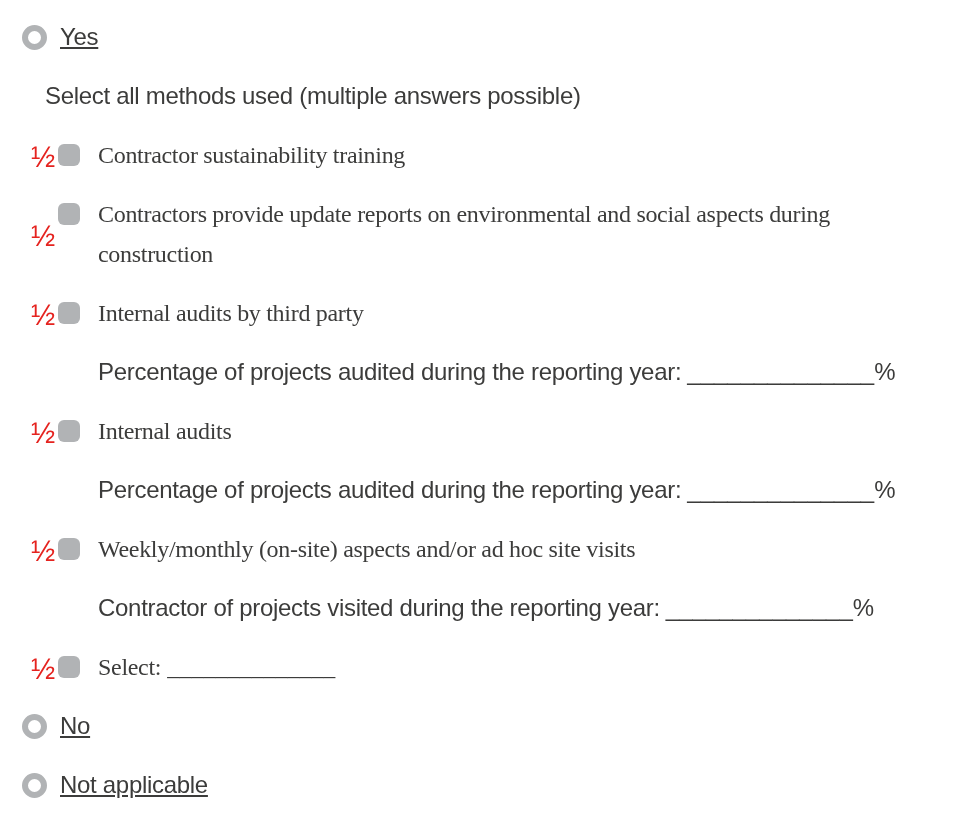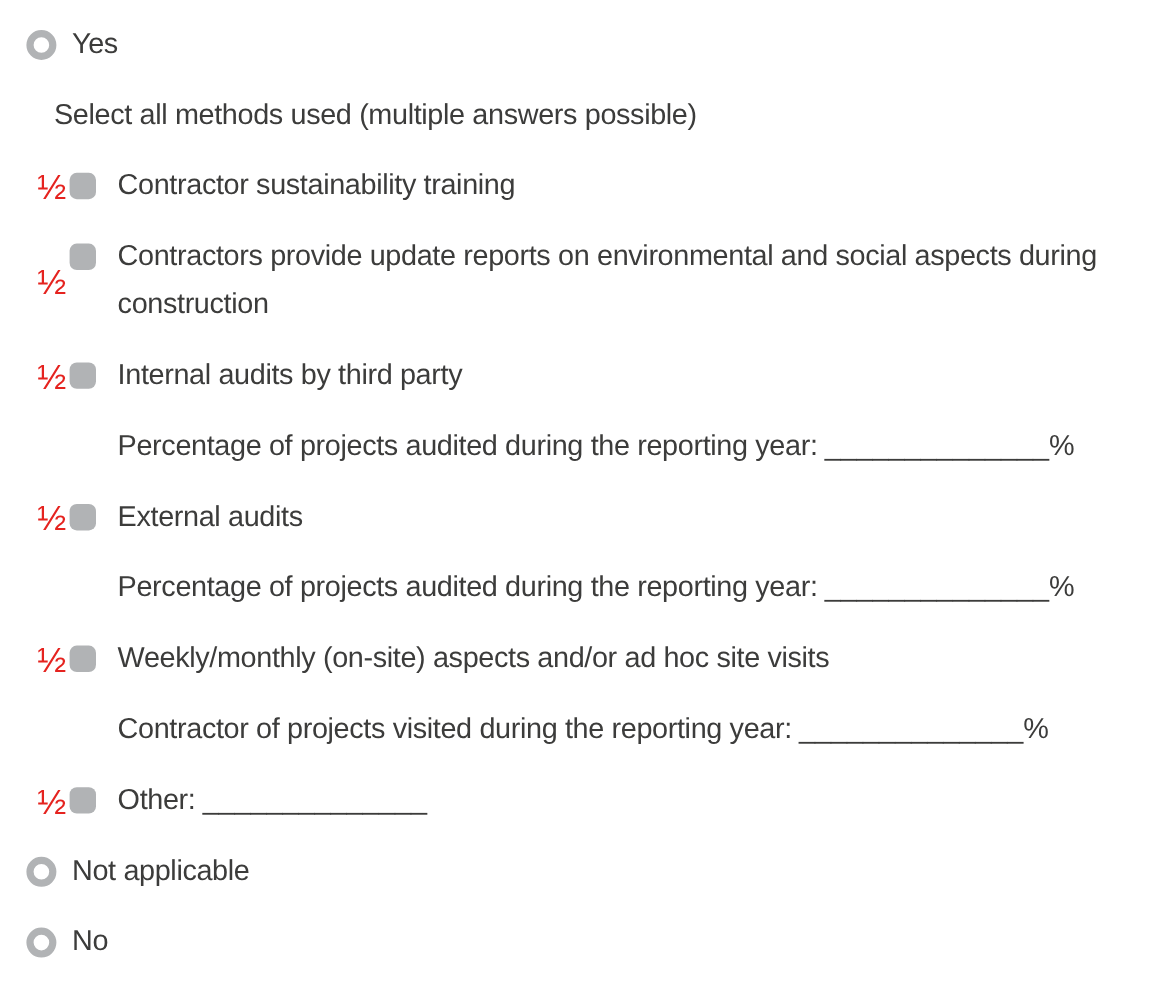--- a/index.html
+++ b/index.html
@@ -20,21 +20,21 @@
   
   .radio-row { display: flex; align-items: center; height: 40px; }
   .radio {
     width: 25px; height: 25px;
     border: 6px solid #b1b3b5;
     border-radius: 50%;
     background: #ffffff;
     flex: 0 0 auto;
     cursor: pointer;
   }
-  .radio-label { margin-left: 13px; }
+  .radio-label { margin-left: 13px; text-decoration: underline; }
 
   
   .prompt-row { margin-left: 23px; line-height: 40px; }
 
   
   .method-row { display: flex; }
   .half {
     width: 27px;
     margin-left: 9px;
     display: flex;
@@ -52,21 +52,21 @@
     align-items: center;
     align-self: flex-start;
     flex: 0 0 auto;
   }
   .checkbox {
     width: 22px; height: 22px;
     border-radius: 6px;
     background: #b1b3b5;
     cursor: pointer;
   }
-  .method-label { margin-left: 18px; line-height: 40px; max-width: 820px; }
+  .method-label { margin-left: 18px; line-height: 40px; max-width: 820px; font-family: Liberation Serif, serif; }
 
   
   .followup { margin-left: 76px; line-height: 40px; margin-top: 16px; }
   .blank { margin-left: 6px; letter-spacing: 0; white-space: nowrap; }
 </style>
 </head>
 <body>
 
 <div class="page">
 
@@ -105,21 +105,21 @@
 
   <div class="followup row">
     <span>Percentage of projects audited during the reporting year:</span><span class="blank">______________</span><span>%</span>
   </div>
 
   <div class="method-row row">
     <span class="half">½</span>
     <span class="cb-cell">
         <span class="checkbox"></span>
       </span>
-    <span class="method-label">External audits</span>
+    <span class="method-label">Internal audits</span>
   </div>
 
   <div class="followup row">
     <span>Percentage of projects audited during the reporting year:</span><span class="blank">______________</span><span>%</span>
   </div>
 
   <div class="method-row row">
     <span class="half">½</span>
     <span class="cb-cell">
         <span class="checkbox"></span>
@@ -129,26 +129,26 @@
 
   <div class="followup row">
     <span>Contractor of projects visited during the reporting year:</span><span class="blank">______________</span><span>%</span>
   </div>
 
   <div class="method-row row">
     <span class="half">½</span>
     <span class="cb-cell">
         <span class="checkbox"></span>
       </span>
-    <span class="method-label"><span>Other:</span><span class="blank">______________</span></span>
+    <span class="method-label"><span>Select:</span><span class="blank">______________</span></span>
+  </div>
+
+  <div class="radio-row row">
+    <span class="radio"></span>
+    <span class="radio-label">No</span>
   </div>
 
   <div class="radio-row row">
     <span class="radio"></span>
     <span class="radio-label">Not applicable</span>
   </div>
 
-  <div class="radio-row row">
-    <span class="radio"></span>
-    <span class="radio-label">No</span>
-  </div>
-
 </div>
 
 </body></html>

